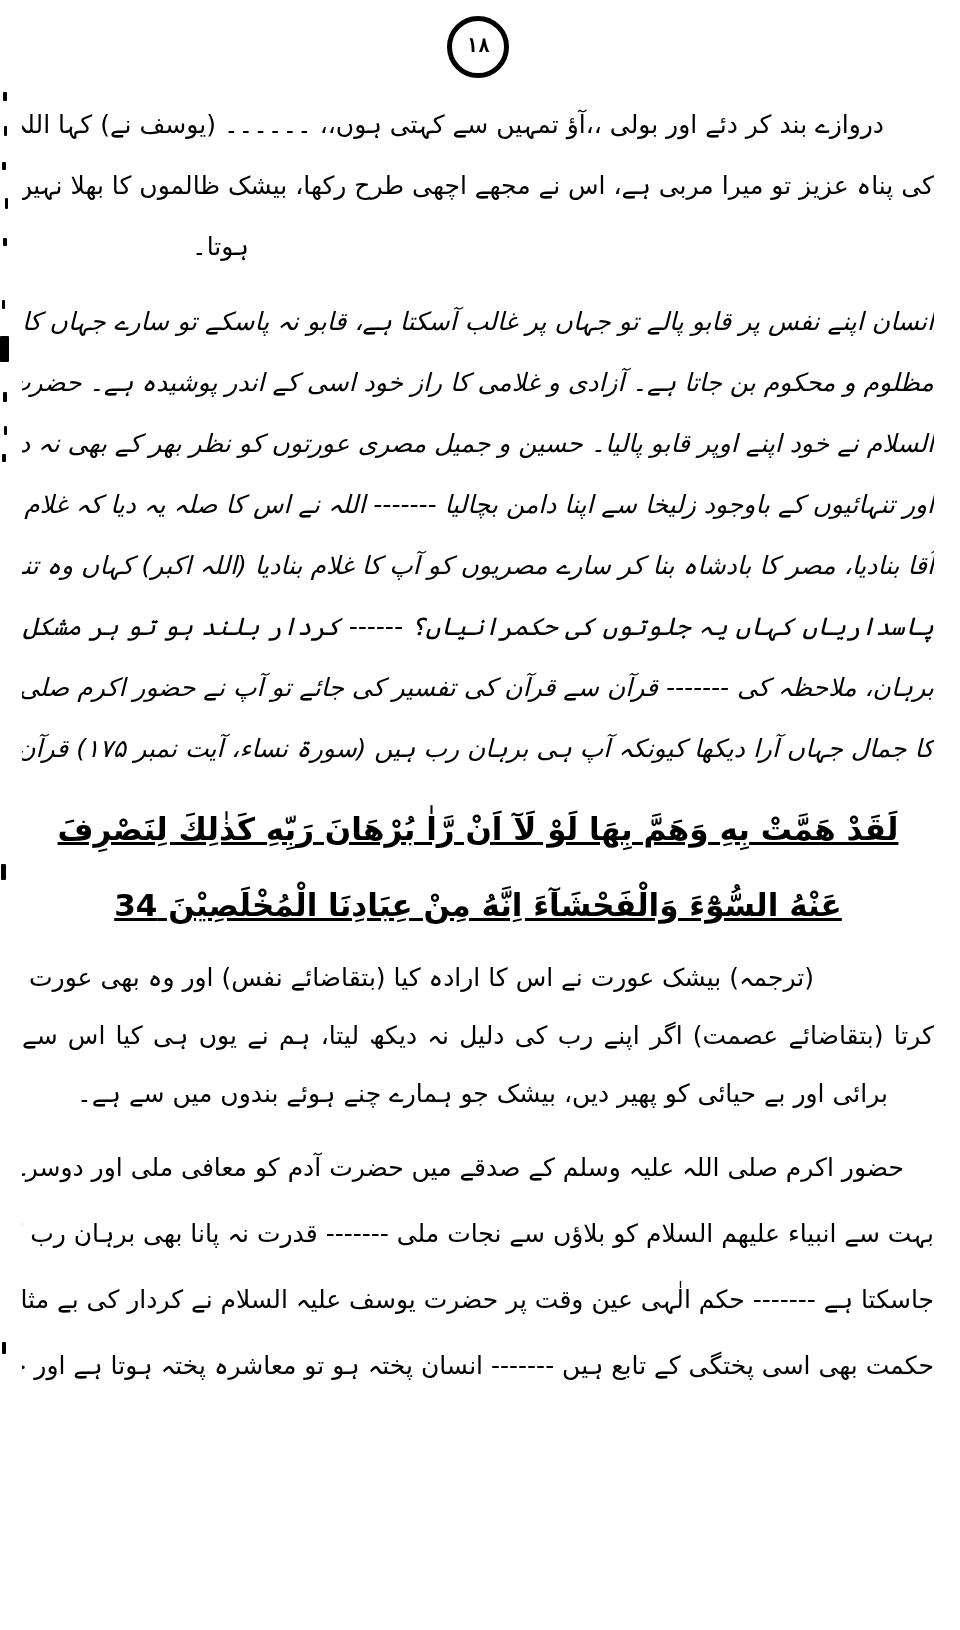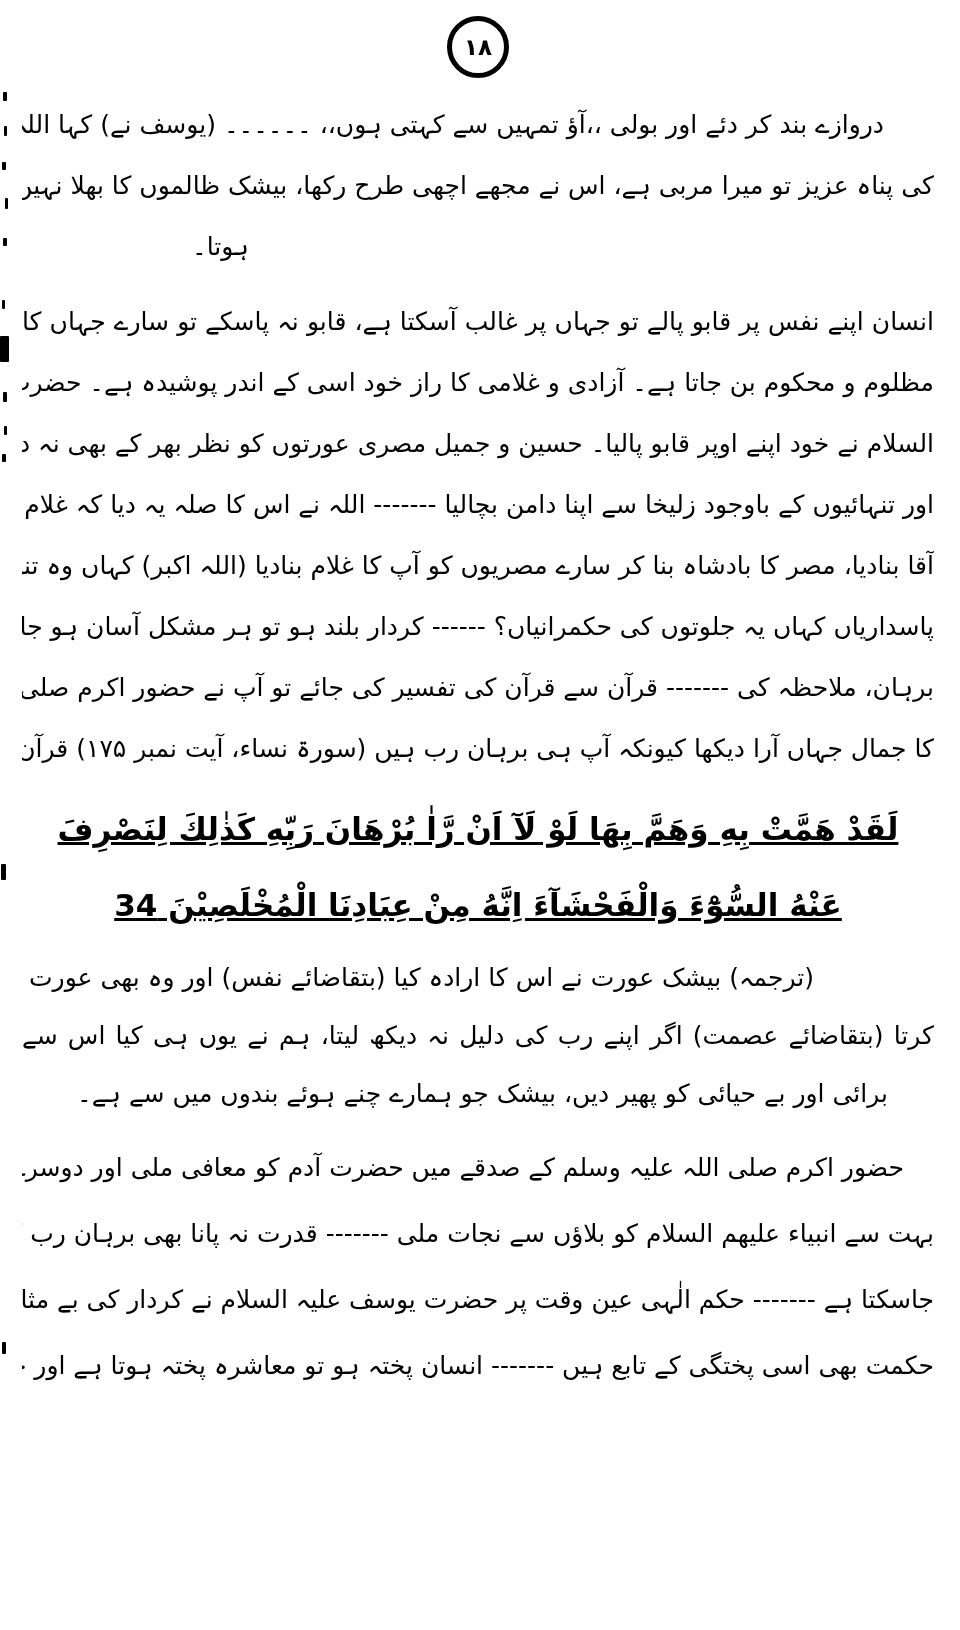--- a/index.html
+++ b/index.html
@@ -10,34 +10,34 @@
   }
   .page{
     position:absolute;inset:0;direction:rtl;box-sizing:border-box;
     padding:14px 26px 0 22px;
   }
   
   .badge{
     width:52px;height:52px;border:5px solid #000;border-radius:50%;
     margin:2px auto 16px auto;display:flex;align-items:center;justify-content:center;
   }
-  .badge span{font-size:23px;font-weight:bold;line-height:1;}
+  .badge span{font-size:20px;font-weight:bold;line-height:1;font-family:Liberation Mono, monospace;}
   
   .ln{
     font-size:25px;line-height:61px;white-space:nowrap;overflow:hidden;
     text-align:justify;text-align-last:justify;
   }
   .e{text-align:right;text-align-last:left;}
   .c{text-align:center;text-align-last:center;text-decoration:underline;}
   .verse .ln{font-weight:bold;font-size:31px;line-height:76px;}
   .sec-verse{margin:12px 0 6px 0;}
   .tr .ln{line-height:58px;}
   .sec-tr{margin-bottom:12px;}
   .closing .ln{line-height:66px;}
-  .sec-p2{margin-top:14px;}
+  .sec-p2{margin-top:14px;font-style:italic;}
   
   .pl45{padding-left:45px}.pl55{padding-left:55px}.pl60{padding-left:60px}
   .pl150{padding-left:150px}.pl170{padding-left:170px}
   .pr30{padding-right:30px}.pr50{padding-right:50px}.pr120{padding-right:120px}
   
   .spk{position:absolute;background:#000;border-radius:1px;}
 </style>
 </head>
 <body>
 

